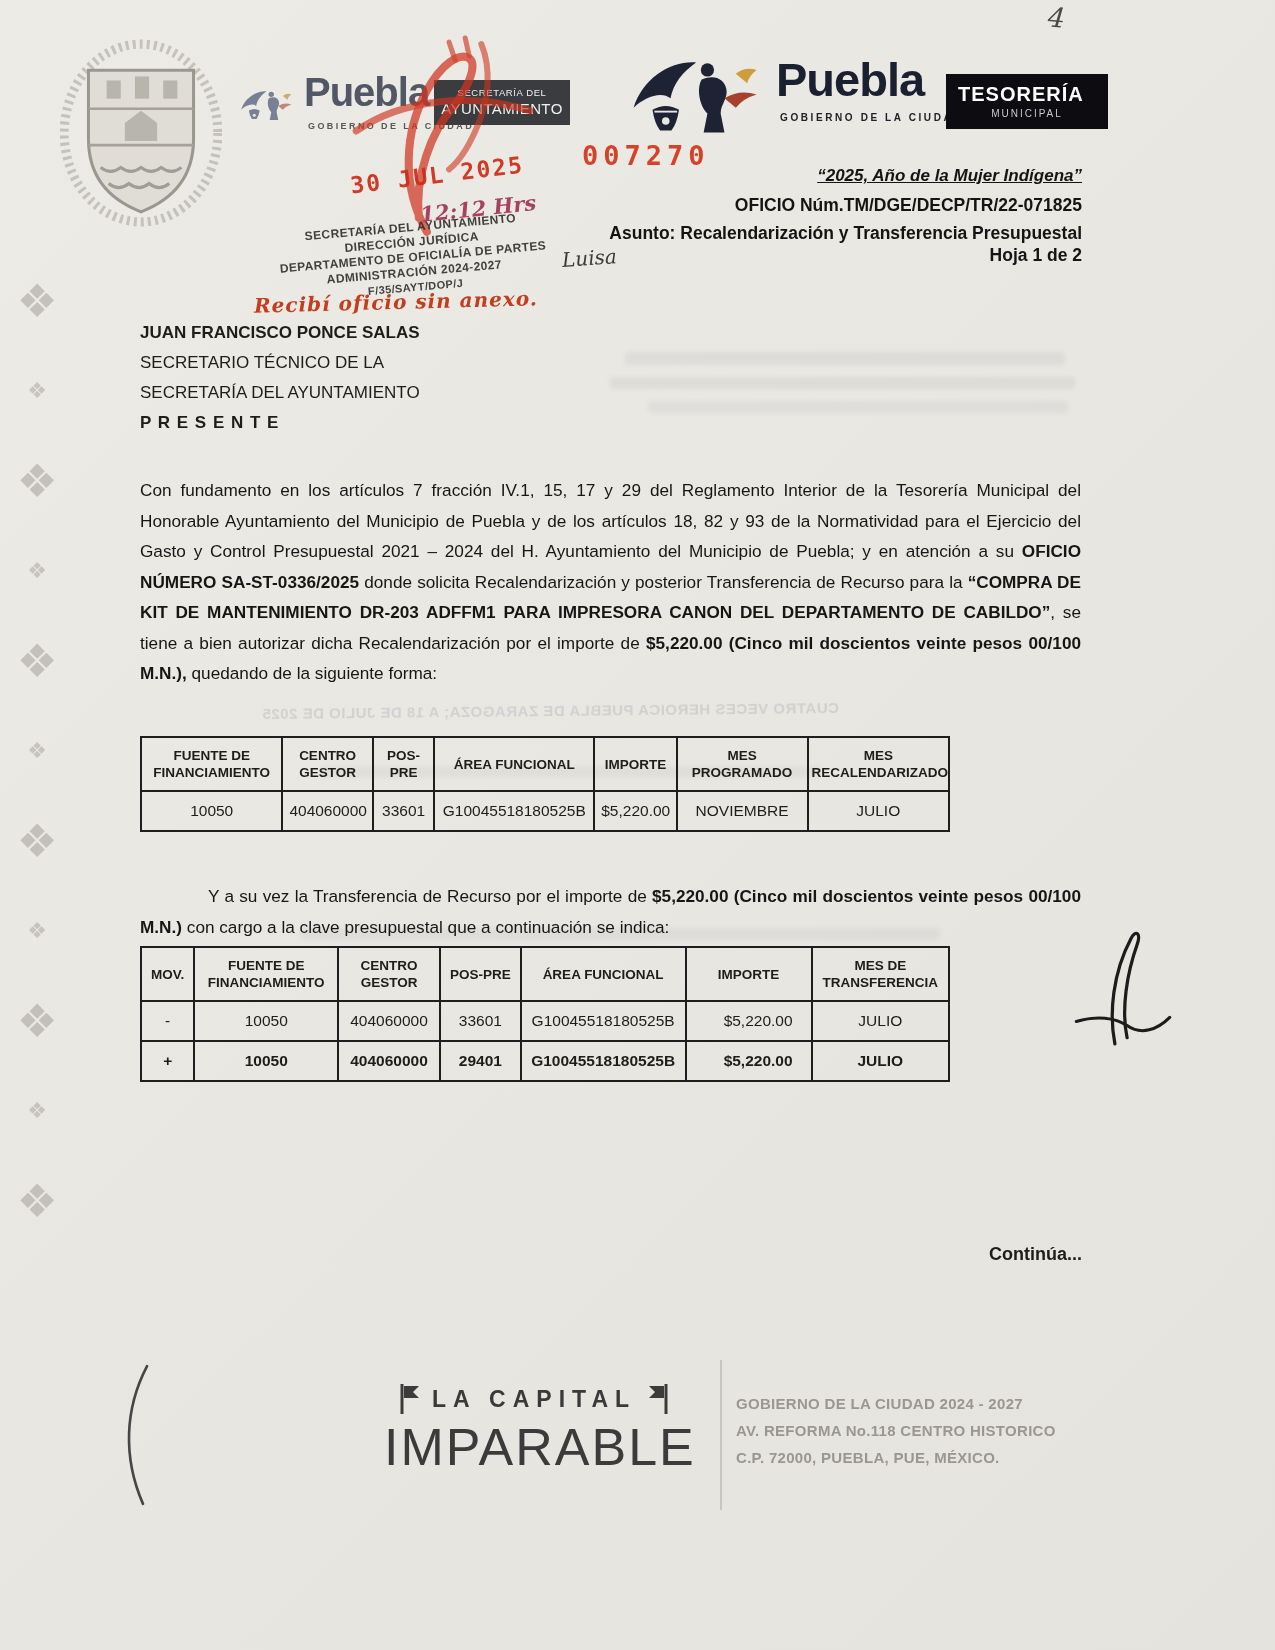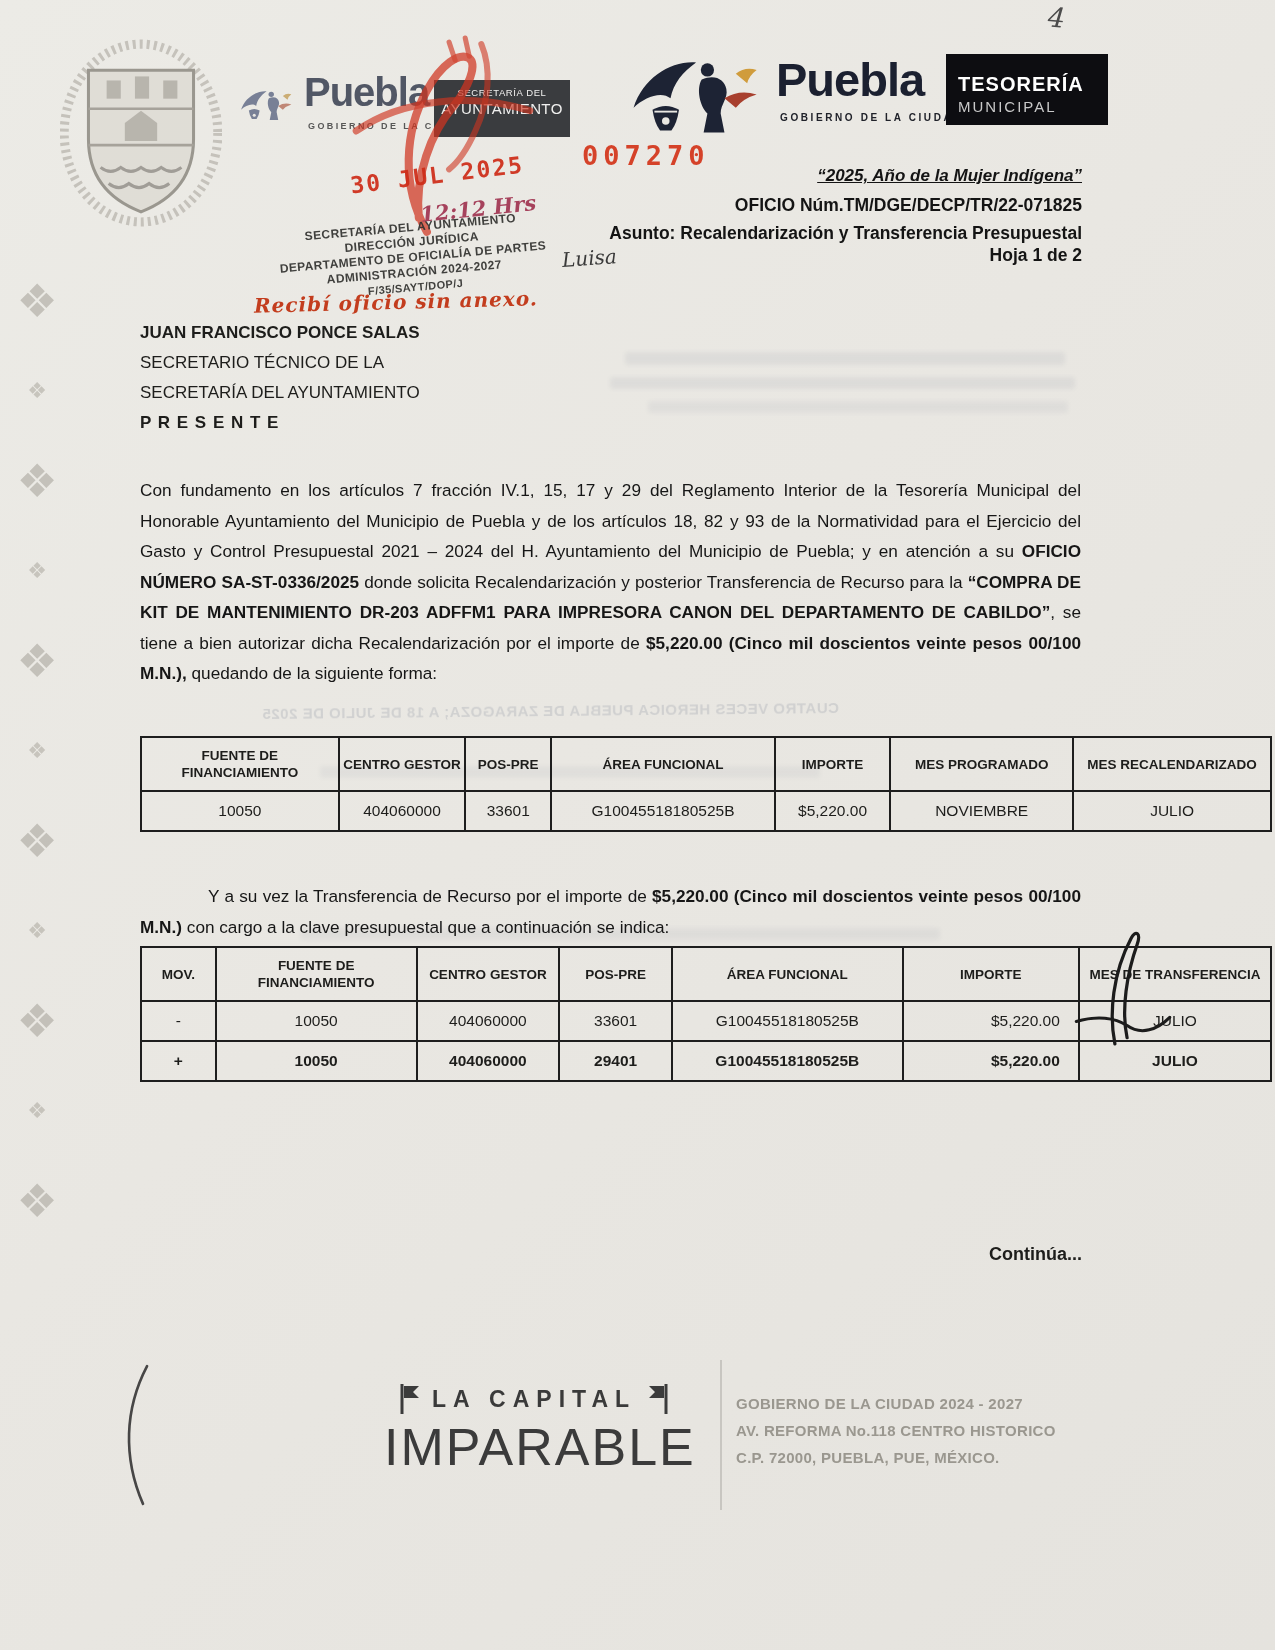--- a/index.html
+++ b/index.html
@@ -23,34 +23,34 @@
 
   
   .shield{position:absolute;left:60px;top:36px;opacity:.85;}
   .stamp-left{position:absolute;left:238px;top:66px;width:336px;height:96px;opacity:.92;}
   .stamp-left .icon{position:absolute;left:0;top:8px;}
   .stamp-left .brand{position:absolute;left:66px;top:4px;font-size:40px;font-weight:800;
     color:#454b5b;letter-spacing:-1px;}
   .stamp-left .brand-sub{position:absolute;left:70px;top:55px;font-size:9px;font-weight:700;
     letter-spacing:2.4px;color:#4c4c4c;}
   .stamp-left .black-box{position:absolute;left:196px;top:14px;width:128px;background:#2c2e32;
-    color:#f1f1f0;text-align:center;padding:7px 4px 20px;}
+    color:#f1f1f0;text-align:center;padding:7px 4px 8px;}
   .stamp-left .bb1{font-size:9.5px;letter-spacing:.6px;}
   .stamp-left .bb2{font-size:15px;font-weight:400;letter-spacing:.4px;margin-top:2px;}
 
   .logo-right{position:absolute;left:626px;top:46px;width:470px;height:110px;}
   .logo-right .icon{position:absolute;left:0;top:4px;}
   .logo-right .brand{position:absolute;left:150px;top:6px;font-size:47px;font-weight:800;
     color:#1b2030;letter-spacing:-1px;}
   .logo-right .brand-sub{position:absolute;left:154px;top:66px;font-size:10px;font-weight:800;
     letter-spacing:2.6px;color:#20222a;}
-  .logo-right .black-box{position:absolute;left:320px;top:8px;width:138px;background:#0d0d11;
-    color:#fff;text-align:left;padding:19px 12px 10px;}
+  .logo-right .black-box{position:absolute;left:320px;top:28px;width:138px;background:#0d0d11;
+    color:#fff;text-align:left;padding:9px 12px 10px;}
   .logo-right .bb1{font-size:20px;font-weight:800;letter-spacing:1px;}
-  .logo-right .bb2{font-size:15px;color:#c9c9c9;letter-spacing:2px;margin-top:2px;}
+  .logo-right .bb2{font-size:10px;color:#c9c9c9;letter-spacing:2px;margin-top:2px;text-align:center;}
 
   .head-right{position:absolute;right:193px;top:166px;text-align:right;color:#141414;}
   .motto{font-size:17px;font-style:italic;font-weight:600;text-decoration:underline;}
   .oficio{margin-top:9px;font-size:17.5px;font-weight:800;}
   .asunto{margin-top:7px;font-size:17.5px;font-weight:800;}
   .hoja{margin-top:1px;font-size:17.5px;font-weight:800;}
 
   .hand-page{position:absolute;left:1048px;top:2px;font-family:"DejaVu Serif",serif;
     font-style:italic;font-size:27px;color:#4c4c4c;transform:rotate(5deg);}
 
@@ -75,21 +75,21 @@
   
   .recipient{position:absolute;left:140px;top:318px;font-size:17px;line-height:30px;}
   .bold{font-weight:800;}
   .salutation{font-weight:800;letter-spacing:1px;}
 
   .body-p{position:absolute;left:140px;width:941px;font-size:17.2px;line-height:30.5px;
     text-align:justify;color:#161616;}
   #para1{top:458px;}
   #para2{top:864px;text-indent:68px;line-height:31px;}
 
-  .doc-table{position:absolute;left:140px;width:1132px;border-collapse:collapse;table-layout:fixed;}
+  .doc-table{position:absolute;left:140px;width:810px;border-collapse:collapse;table-layout:fixed;}
   .doc-table th,.doc-table td{border:2px solid #1e1e1e;text-align:center;vertical-align:middle;}
   .doc-table th{font-size:13.5px;font-weight:800;padding:9px 3px;line-height:17px;}
   .doc-table td{font-size:15.5px;padding:10px 6px;}
   #table1{top:736px;}
   #table2{top:946px;border-radius:28px;}
   #table2 td.num{text-align:right;padding-right:18px;}
   #table2 tr.added td{font-weight:800;}
 
   .continua{position:absolute;right:193px;top:1244px;font-size:18px;font-weight:800;}
 

